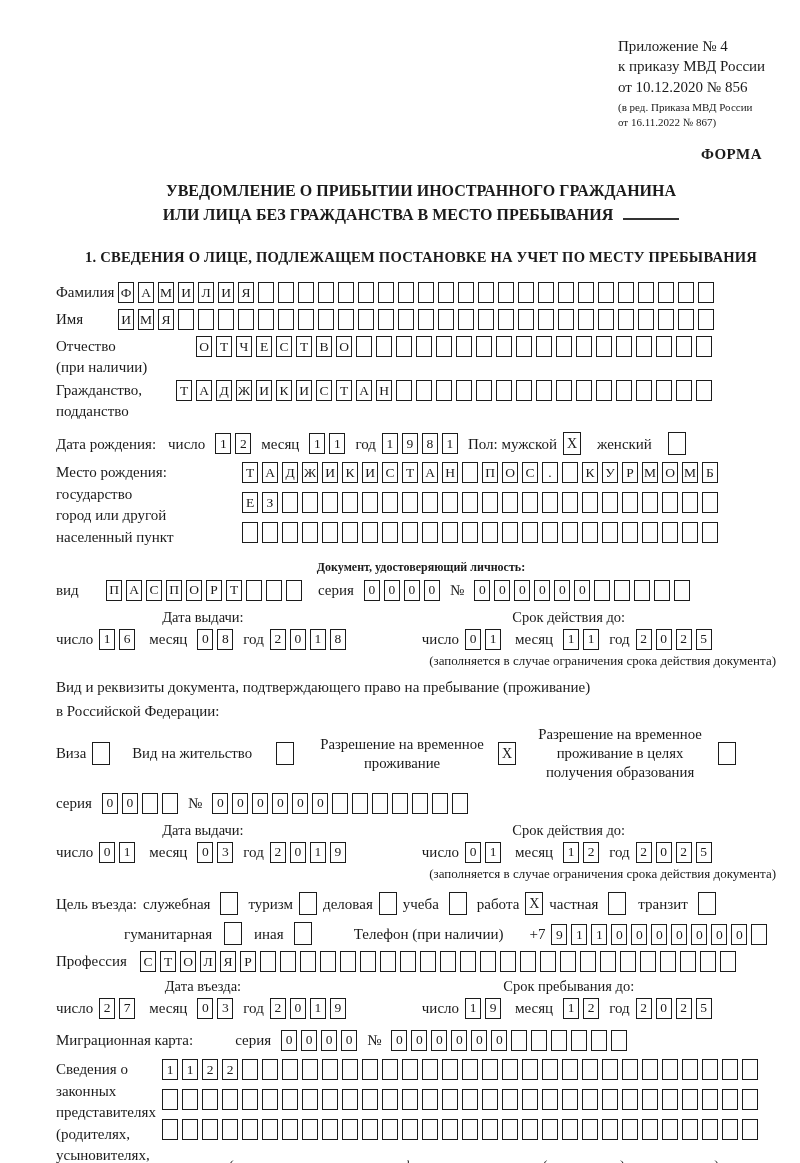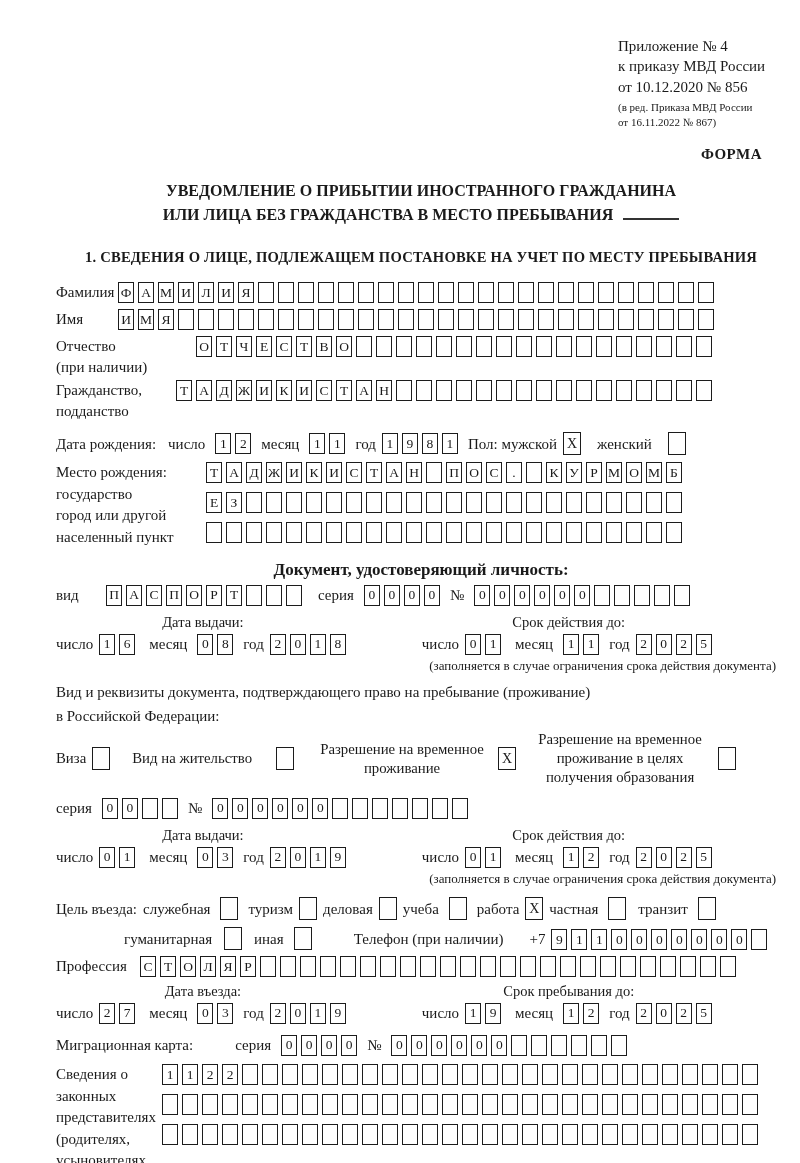--- a/index.html
+++ b/index.html
@@ -24,21 +24,21 @@
     display:inline-flex; align-items:center; justify-content:center;
     font-size:13.5px; flex:0 0 auto; background:#fff;
   }
   .checkbox{
     width:16px; height:21px; border:1.6px solid #1c1c1c; display:inline-flex;
     align-items:center; justify-content:center; font-size:14px; flex:0 0 auto; background:#fff;
   }
   .stack4 > div{line-height:21.5px;}
   .inline-lbl{line-height:22px; white-space:nowrap;}
   .gap6{margin-left:6px;} .gap10{margin-left:10px;} .gap12{margin-left:12px;} .gap16{margin-left:16px;} .gap24{margin-left:24px;}
-  .doc-heading{text-align:center; font-weight:bold; font-size:17px; margin-top:8px;}
+  .doc-heading{text-align:center; font-weight:bold; font-size:12px; margin-top:8px;}
   .date-section{display:flex; margin-top:8px;}
   .date-block{flex:0 0 auto;}
   .date-heading{text-align:center; font-size:14.5px; margin-bottom:2px;}
   .date-fields{display:flex; align-items:center;}
   .note{ text-align:right; font-size:13px; margin-top:3px; padding-right:10px;}
   .intro{margin-top:6px; line-height:24px; font-size:15px;}
   .opts{display:flex; align-items:center; margin-top:2px;}
   .opt-label{line-height:19px; font-size:14.8px;}
   .opt-center{text-align:center;}
   .mrow{display:flex; align-items:flex-start;}
@@ -230,21 +230,21 @@
         <span class="cell">9</span>
         <span class="cell">8</span>
         <span class="cell">1</span>
       </span>
     <span class="inline-lbl gap6"><span>Пол:</span>&nbsp;<span>мужской</span></span>
     <span class="checkbox gap6">X</span>
     <span class="inline-lbl gap16">женский</span>
     <span class="checkbox gap16"></span>
   </div>
 
-  <div class="row" style="margin-top:7px;">
+  <div class="row" style="margin-top:7px;gap:36px;">
     <div class="lblcol w150 stack4">
       <div>Место рождения:</div>
       <div>государство</div>
       <div>город или другой</div>
       <div>населенный пункт</div>
     </div>
     <div class="cellrows">
       <div class="cells">
           <span class="cell">Т</span>
           <span class="cell">А</span>

